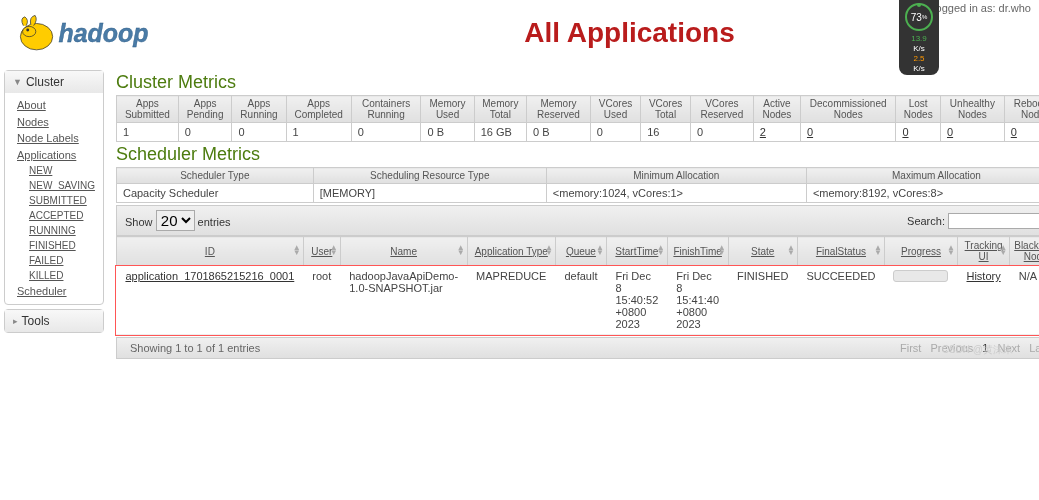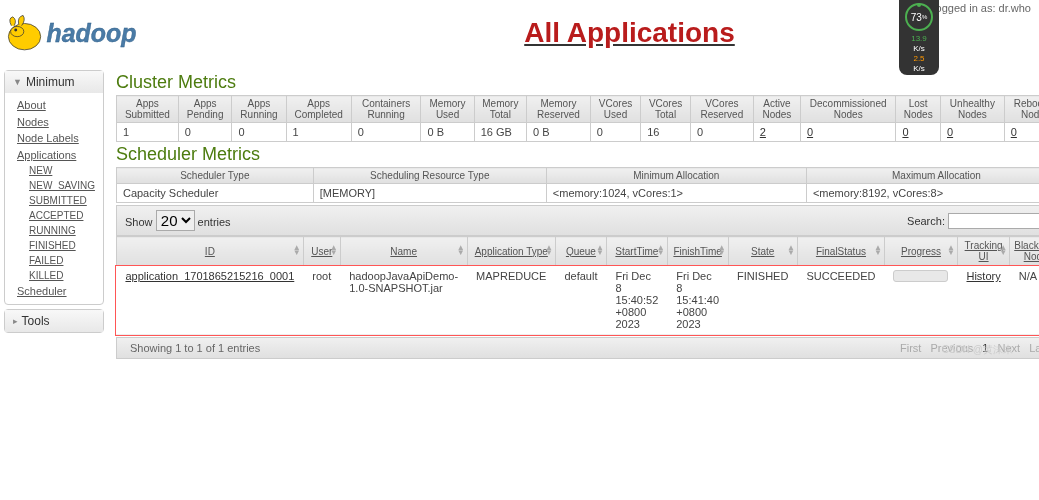--- a/index.html
+++ b/index.html
@@ -5,21 +5,21 @@
 * { box-sizing: border-box; margin: 0; padding: 0; }
 body { font-family: Arial, sans-serif; font-size: 12px; color: #333; background: #fff; width: 1039px; }
 .page { position: relative; }
 .login-info { position: absolute; top: 2px; right: 8px; font-size: 11px; color: #666; }
 .monitor-widget { position: absolute; top: 0; right: 100px; width: 40px; height: 75px; background: #333; border-radius: 0 0 8px 8px; color: #fff; font-size: 8px; text-align: center; padding: 3px 2px; }
 .monitor-widget .circle { width: 28px; height: 28px; border: 2px solid #4caf50; border-radius: 50%; margin: 0 auto 3px; display: flex; align-items: center; justify-content: center; font-size: 10px; position: relative; }
 .monitor-widget .circle::before { content: ""; position: absolute; top: -2px; left: 50%; width: 4px; height: 4px; background: #4caf50; border-radius: 50%; transform: translateX(-50%); }
 .monitor-widget .stat { font-size: 8px; line-height: 1.2; margin: 1px 0; }
 .monitor-widget .stat .v { color: #4caf50; }
 .monitor-widget .stat .v2 { color: #ff9800; }
-.header { display: flex; align-items: center; padding: 8px 4px; text-decoration: underline; }
+.header { display: flex; align-items: center; padding: 8px 16px; }
 .logo { width: 220px; height: 50px; display: flex; align-items: center; }
 .logo svg { height: 48px; }
 .title { flex: 1; text-align: center; font-size: 28px; font-weight: bold; color: #b91c1c; }
 .main { display: flex; }
 .sidebar { width: 130px; padding: 4px; }
 .panel { border: 1px solid #ccc; border-radius: 4px; margin-bottom: 4px; }
 .panel-header { background: linear-gradient(#f8f8f8, #e8e8e8); padding: 4px 8px; font-size: 12px; cursor: pointer; display: flex; align-items: center; }
 .panel-header .arrow { margin-right: 4px; font-size: 9px; color: #888; }
 .panel-body { padding: 4px 8px 4px 12px; }
 .panel-body a { display: block; color: #555; text-decoration: underline; font-size: 11px; line-height: 1.5; }
@@ -74,21 +74,21 @@
     </svg>
   </div>
   <div class="title">All Applications</div>
 </div>
 
 <div class="main">
   <div class="sidebar">
     <div class="panel">
       <div class="panel-header">
         <span class="arrow">▼</span>
-        <span>Minimum</span>
+        <span>Cluster</span>
       </div>
       <div class="panel-body">
         <a>About</a>
         <a>Nodes</a>
         <a>Node Labels</a>
         <a>Applications</a>
         <div class="sub">
           <a>NEW</a>
           <a>NEW_SAVING</a>
           <a>SUBMITTED</a>

